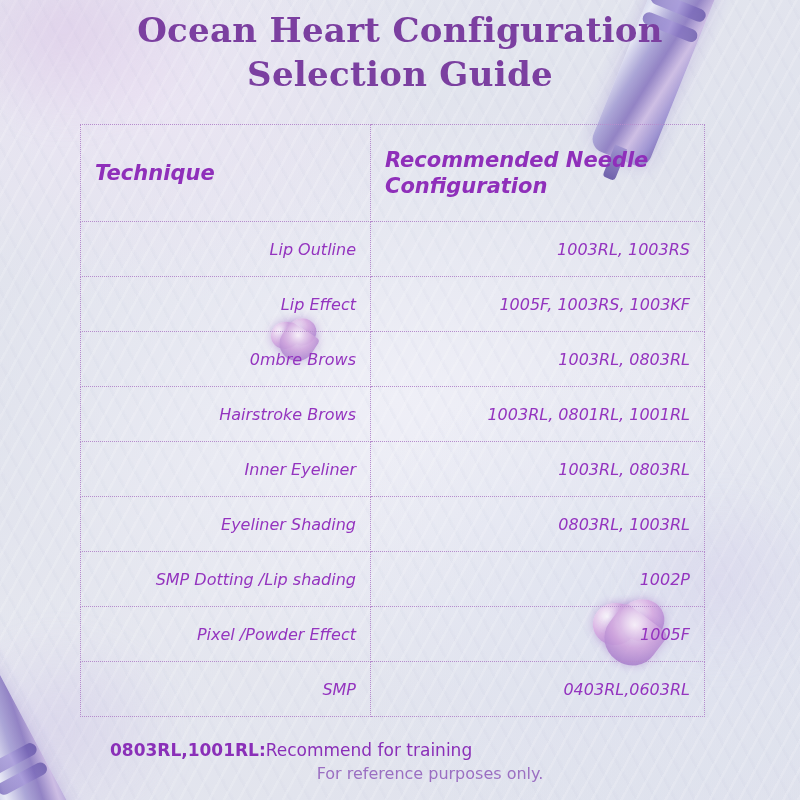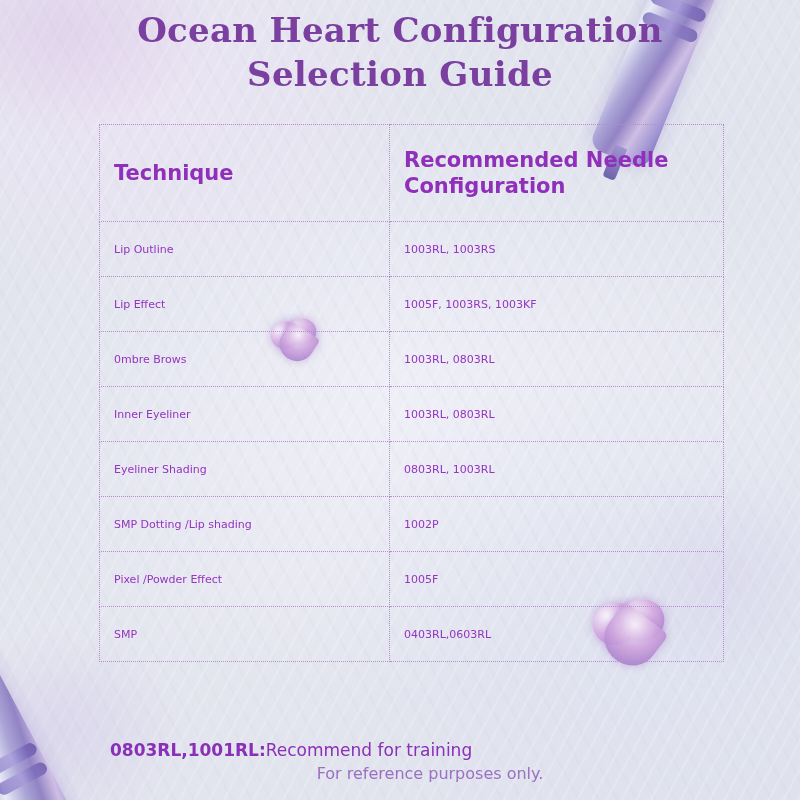--- a/index.html
+++ b/index.html
@@ -154,23 +154,24 @@
     font-size: 34px;
     line-height: 44px;
     color: #7b3fa0;
     letter-spacing: 0.3px;
   }
   .title .l2 { display: block; }
 
   
   .table-wrap {
     position: absolute;
-    left: 99px;
+    left: 80px;
     top: 124px;
     width: 624px;
+    font-style: italic;
   }
   table {
     width: 100%;
     border-collapse: collapse;
     table-layout: fixed;
   }
   th, td {
     border: 1px dotted #b68ccd;
     padding: 0 14px;
     text-align: left;
@@ -179,24 +180,25 @@
     background: transparent;
   }
   thead th {
     font-size: 21px;
     font-weight: bold;
     line-height: 26px;
     height: 96px;
     color: #8f2fba;
   }
   tbody td {
-    font-size: 11px;
+    font-size: 16px;
     height: 54px;
     font-weight: normal;
     color: #9434bf;
+    text-align: right;
   }
   col.c1 { width: 290px; }
   col.c2 { width: 334px; }
 
   .footer {
     position: absolute;
     left: 110px;
     top: 738px;
     width: 640px;
   }
@@ -279,20 +281,24 @@
         </tr>
         <tr>
           <td>Lip Effect</td>
           <td>1005F,  1003RS,  1003KF</td>
         </tr>
         <tr>
           <td>0mbre Brows</td>
           <td>1003RL,  0803RL</td>
         </tr>
         <tr>
+          <td>Hairstroke Brows</td>
+          <td>1003RL,  0801RL,  1001RL</td>
+        </tr>
+        <tr>
           <td>Inner Eyeliner</td>
           <td>1003RL,  0803RL</td>
         </tr>
         <tr>
           <td>Eyeliner Shading</td>
           <td>0803RL,  1003RL</td>
         </tr>
         <tr>
           <td>SMP Dotting /Lip shading</td>
           <td>1002P</td>

